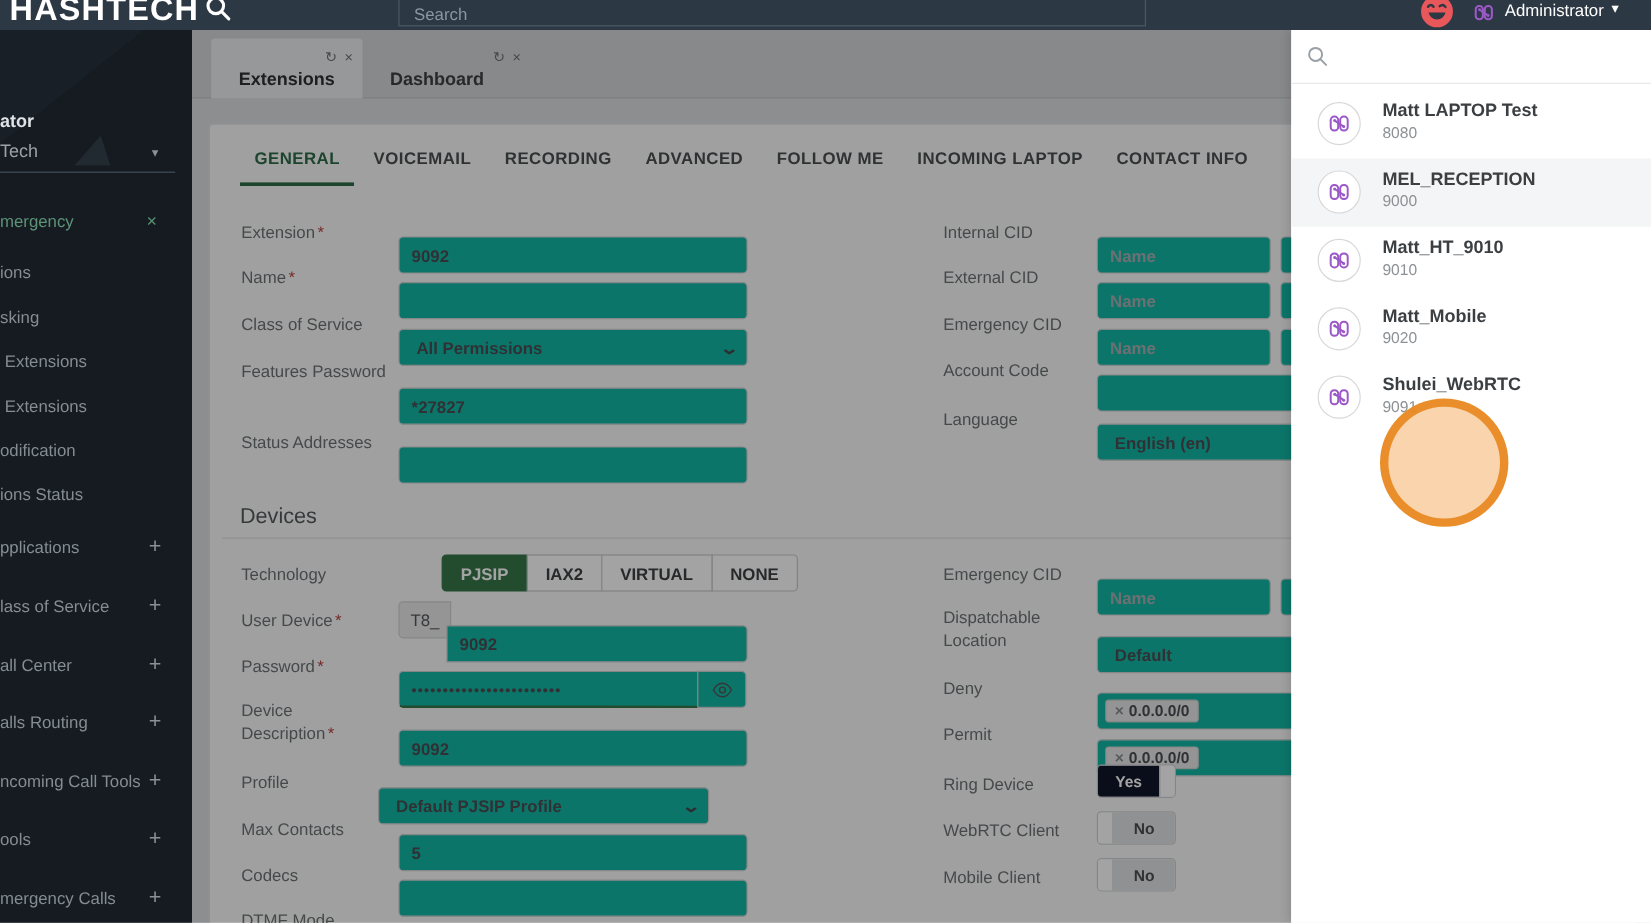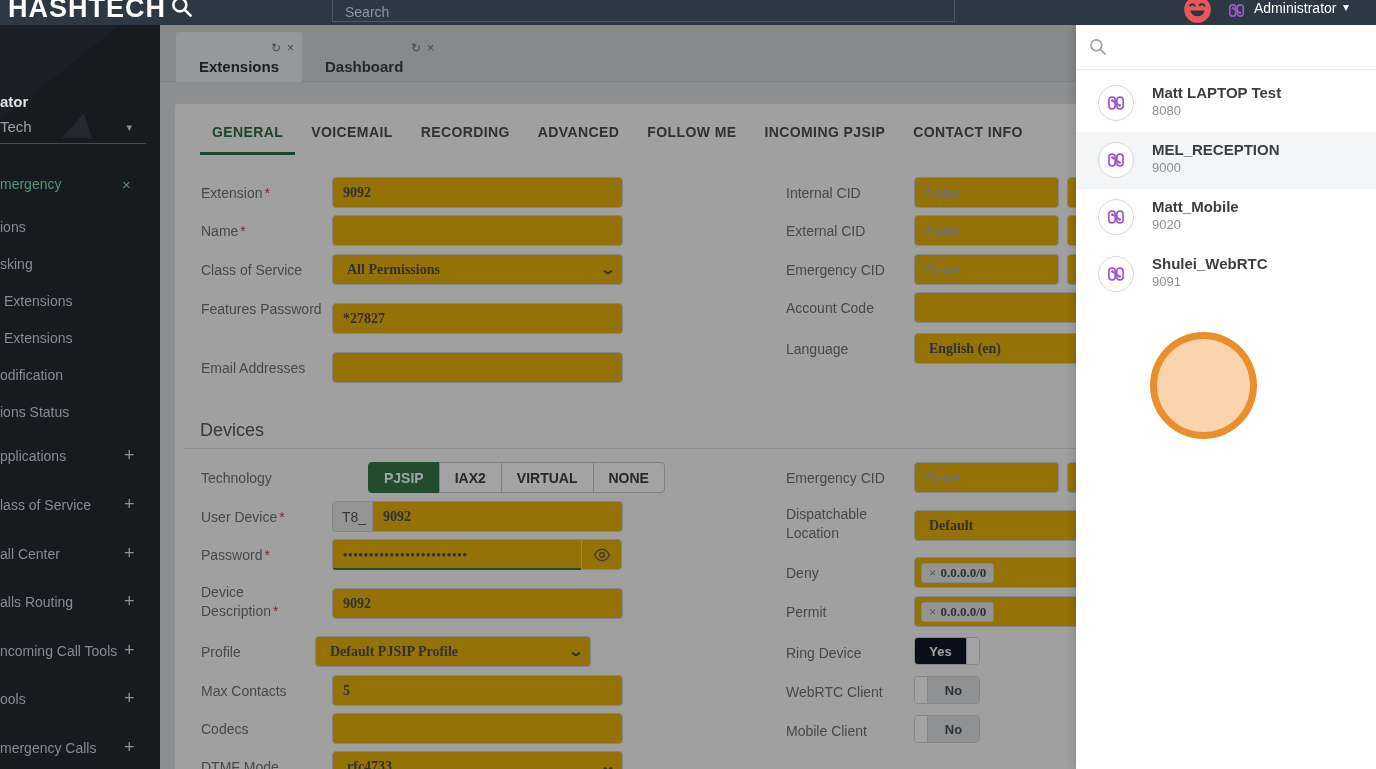--- a/index.html
+++ b/index.html
@@ -43,21 +43,21 @@
   .wicons span { margin-left:6px; cursor:pointer; }
 
   .card { position:absolute; left:14px; top:78px; width:1190px; height:720px; background:#fafbfb; border:1px solid #e2e4e5; border-radius:4px; }
 
   .form-tabs { position:absolute; left:25px; top:20px; display:flex; }
   .ftab { font-size:14px; font-weight:bold; color:#4a4d4f; letter-spacing:.4px; padding:0 12px 12px 12px; margin-right:4px; cursor:pointer; }
   .ftab.on { color:#2e6b46; border-bottom:3px solid #2e6b46; }
 
   .lbl { position:absolute; font-size:14px; color:#6e7275; width:122px; line-height:19px; }
   .req { color:#b8443f; margin-left:2px; }
-  .ctl { position:absolute; height:31px; border:1px solid #cfd2d4; border-radius:4px; background:#eab308; font-family:Liberation Serif, serif; font-size:14px; font-weight:600; color:#4a4e52; padding:0 10px; outline:none; }
+  .ctl { position:absolute; height:31px; border:1px solid #cfd2d4; border-radius:4px; background:#14b8a6; font-family:Liberation Sans, sans-serif; font-size:14px; font-weight:600; color:#4a4e52; padding:0 10px; outline:none;margin-top:20px; }
   input.ctl::placeholder { color:#aab0b5; font-weight:600; }
   .sel { display:flex; align-items:center; justify-content:space-between; padding:0 8px 0 14px; cursor:pointer; }
   .sel .chev { color:#44484b; font-size:14px; transform:scaleX(1.4); margin-left:8px; }
   .sect-title { position:absolute; left:25px; top:316px; font-size:18px; color:#55595c; }
   .sect-line { position:absolute; left:10px; top:344px; width:1170px; border-bottom:1px solid #e0e2e3; }
 
   .seg { position:absolute; display:flex;padding-left:36px; }
   .seg .sbtn { height:31px; padding:0 15px; border:1px solid #c7cacc; background:#fff; font-size:14px; font-weight:bold; color:#3d4043; margin-left:-1px; cursor:pointer; display:flex; align-items:center; }
   .seg .sbtn:first-child { border-radius:4px 0 0 4px; margin-left:0; }
   .seg .sbtn:last-child { border-radius:0 4px 4px 0; }
@@ -170,36 +170,36 @@
     </div>
   </div>
 
   <div class="card">
     <div class="form-tabs">
       <span class="ftab on">GENERAL</span>
       <span class="ftab">VOICEMAIL</span>
       <span class="ftab">RECORDING</span>
       <span class="ftab">ADVANCED</span>
       <span class="ftab">FOLLOW ME</span>
-      <span class="ftab">INCOMING PJSIP</span>
+      <span class="ftab">INCOMING LAPTOP</span>
       <span class="ftab">CONTACT INFO</span>
     </div>
 
     <div class="lbl" style="left:26px; top:80px"><span>Extension</span><span class="req">*</span></div>
     <input class="ctl" style="left: 157px; top: 73px; width: 291px;" value="9092">
     <div class="lbl" style="left:26px; top:118px"><span>Name</span><span class="req">*</span></div>
     <input class="ctl" style="left: 157px; top: 111px; width: 291px;" value="">
     <div class="lbl" style="left:26px; top:157px">Class of Service</div>
     <div class="ctl sel" style="left:157px; top:150px; width:291px">
         <span>All Permissions</span>
         <span class="chev">⌄</span>
       </div>
     <div class="lbl" style="left:26px; top:196px">Features Password</div>
     <input class="ctl" style="left: 157px; top: 199px; width: 291px;" value="*27827">
-    <div class="lbl" style="left:26px; top:255px">Email Addresses</div>
+    <div class="lbl" style="left:26px; top:255px">Status Addresses</div>
     <input class="ctl" style="left: 157px; top: 248px; width: 291px;" value="">
 
     <div class="lbl" style="left:611px; top:80px">Internal CID</div>
     <input class="ctl" style="left: 739px; top: 73px; width: 145px;" placeholder="Name">
     <input class="ctl" style="left: 892px; top: 73px; width: 160px;">
     <div class="lbl" style="left:611px; top:118px">External CID</div>
     <input class="ctl" style="left: 739px; top: 111px; width: 145px;" placeholder="Name">
     <input class="ctl" style="left: 892px; top: 111px; width: 160px;">
     <div class="lbl" style="left:611px; top:157px">Emergency CID</div>
     <input class="ctl" style="left: 739px; top: 150px; width: 145px;" placeholder="Name">
@@ -349,20 +349,35 @@
           <svg width="20" height="20" viewBox="0 0 24 24">
             <g fill="none" stroke="#9b59c7" stroke-width="2" stroke-linecap="round">
               <rect x="3.5" y="5" width="7.5" height="14" rx="3.5"></rect>
               <rect x="13" y="5" width="7.5" height="14" rx="3.5"></rect>
               <path d="M7.5 9 L16.5 15"></path>
             </g>
             <circle cx="7.5" cy="9" r="1.5" fill="#9b59c7"></circle>
             <circle cx="16.5" cy="15" r="1.5" fill="#9b59c7"></circle>
           </svg>
         </span>
+      <span class="p-name">Matt_HT_9010</span>
+      <span class="p-ext">9010</span>
+    </div>
+    <div class="p-item">
+      <span class="avatar">
+          <svg width="20" height="20" viewBox="0 0 24 24">
+            <g fill="none" stroke="#9b59c7" stroke-width="2" stroke-linecap="round">
+              <rect x="3.5" y="5" width="7.5" height="14" rx="3.5"></rect>
+              <rect x="13" y="5" width="7.5" height="14" rx="3.5"></rect>
+              <path d="M7.5 9 L16.5 15"></path>
+            </g>
+            <circle cx="7.5" cy="9" r="1.5" fill="#9b59c7"></circle>
+            <circle cx="16.5" cy="15" r="1.5" fill="#9b59c7"></circle>
+          </svg>
+        </span>
       <span class="p-name">Matt_Mobile</span>
       <span class="p-ext">9020</span>
     </div>
     <div class="p-item">
       <span class="avatar">
           <svg width="20" height="20" viewBox="0 0 24 24">
             <g fill="none" stroke="#9b59c7" stroke-width="2" stroke-linecap="round">
               <rect x="3.5" y="5" width="7.5" height="14" rx="3.5"></rect>
               <rect x="13" y="5" width="7.5" height="14" rx="3.5"></rect>
               <path d="M7.5 9 L16.5 15"></path>

